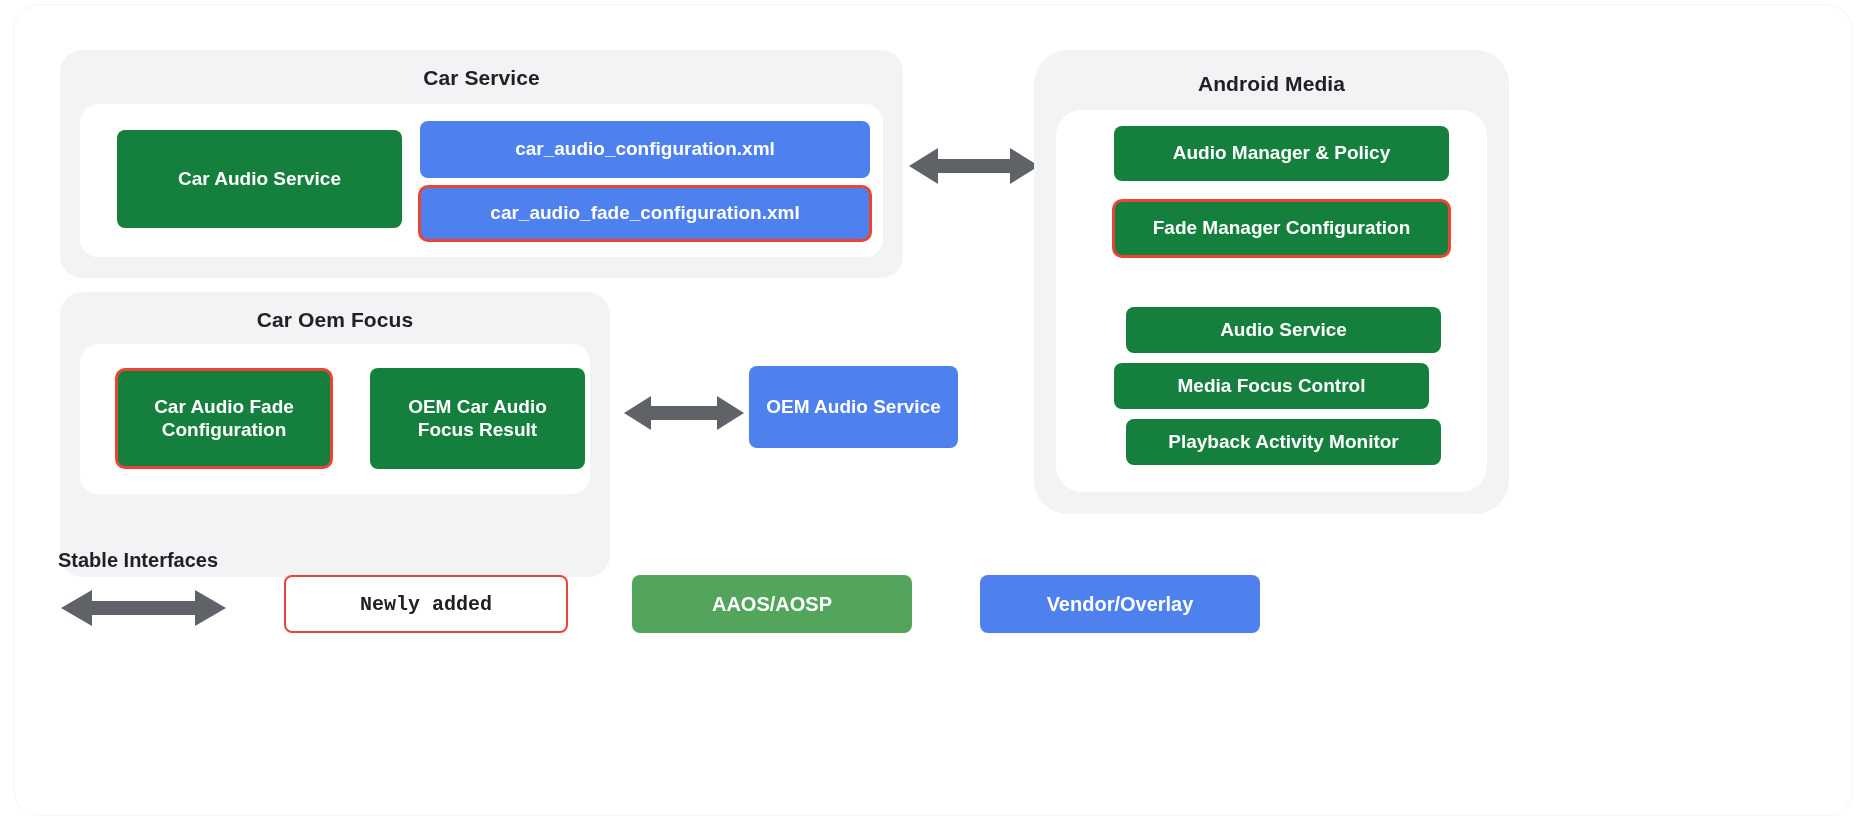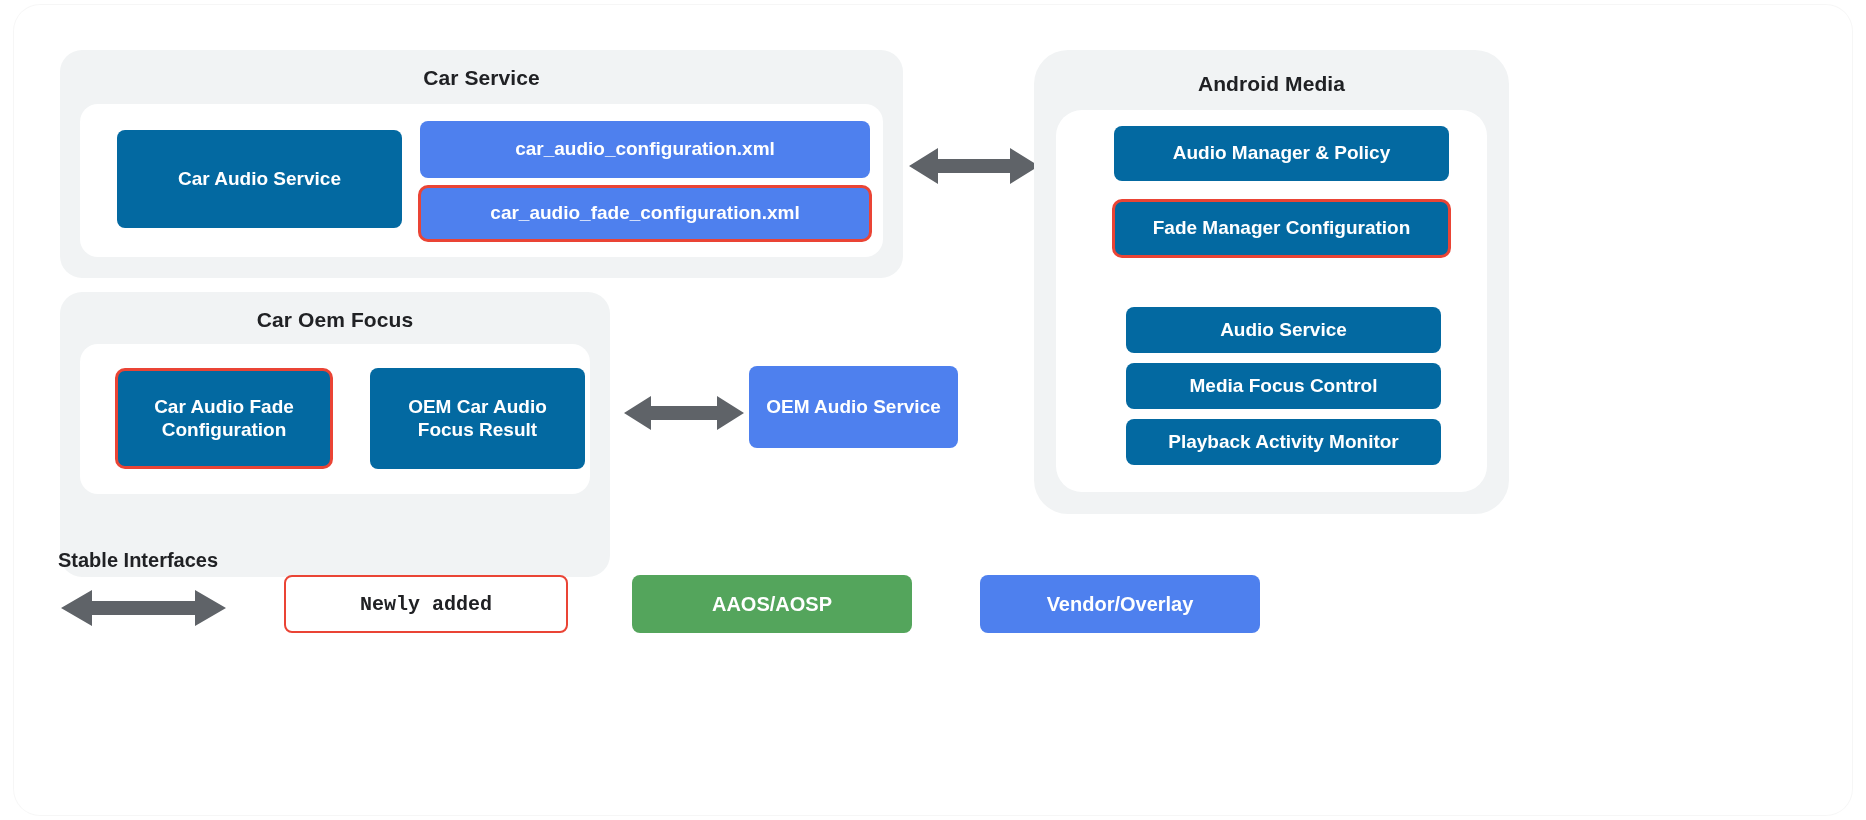--- a/index.html
+++ b/index.html
@@ -57,21 +57,21 @@
     justify-content: center;
     text-align: center;
     border-radius: 8px;
     color: #ffffff;
     font-size: 19px;
     font-weight: 700;
     line-height: 1.2;
     box-sizing: border-box;
     padding: 20px 8px;
   }
-  .node.green { background: #0369a1; }
+  .node.green { background: #15803d; }
   .node.blue  { background: #4e80ee; }
   .node.highlight {
     border: 3px solid #ea4435;
     border-radius: 10px;
   }
 
   
   .arrow { position: absolute; }
 
   
@@ -161,21 +161,21 @@
       </div>
 
       <div class="node green highlight" style="left:78px; top:149px; width:339px; height:59px;">
         <span>Fade Manager Configuration</span>
       </div>
 
       <div class="node green" style="left:92px; top:257px; width:315px; height:46px;">
         <span>Audio Service</span>
       </div>
 
-      <div class="node green" style="left:92px; top:313px; width:315px; height:46px;">
+      <div class="node green" style="left:80px; top:313px; width:315px; height:46px;">
         <span>Media Focus Control</span>
       </div>
 
       <div class="node green" style="left:92px; top:369px; width:315px; height:46px;">
         <span>Playback Activity Monitor</span>
       </div>
     </div>
 
     <div class="legend-label" style="left:44px; top:544px;">Stable Interfaces</div>
 

